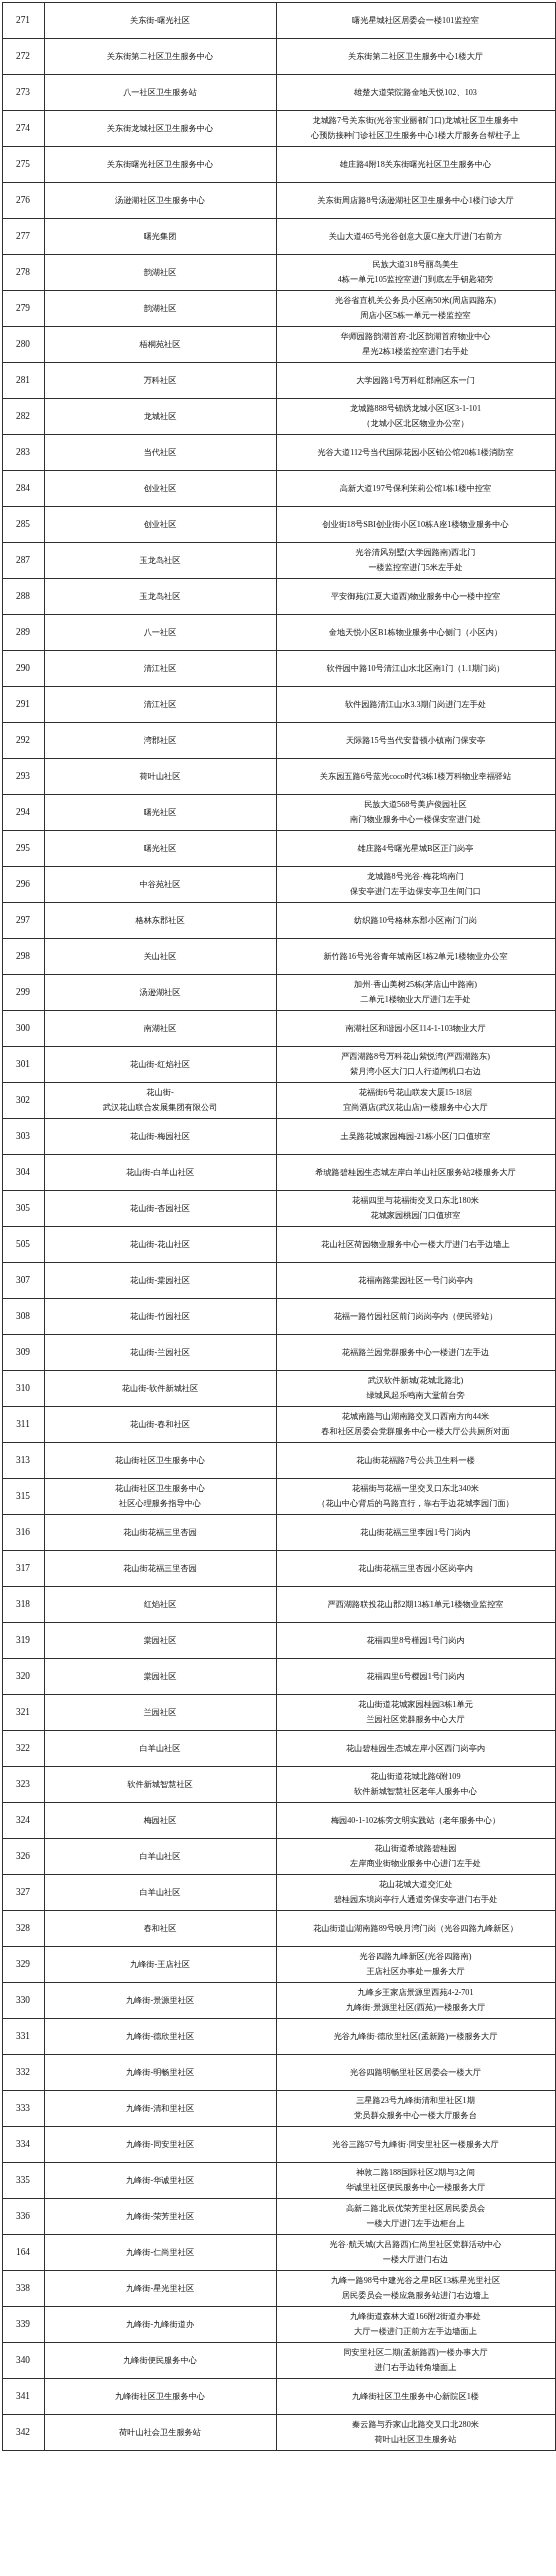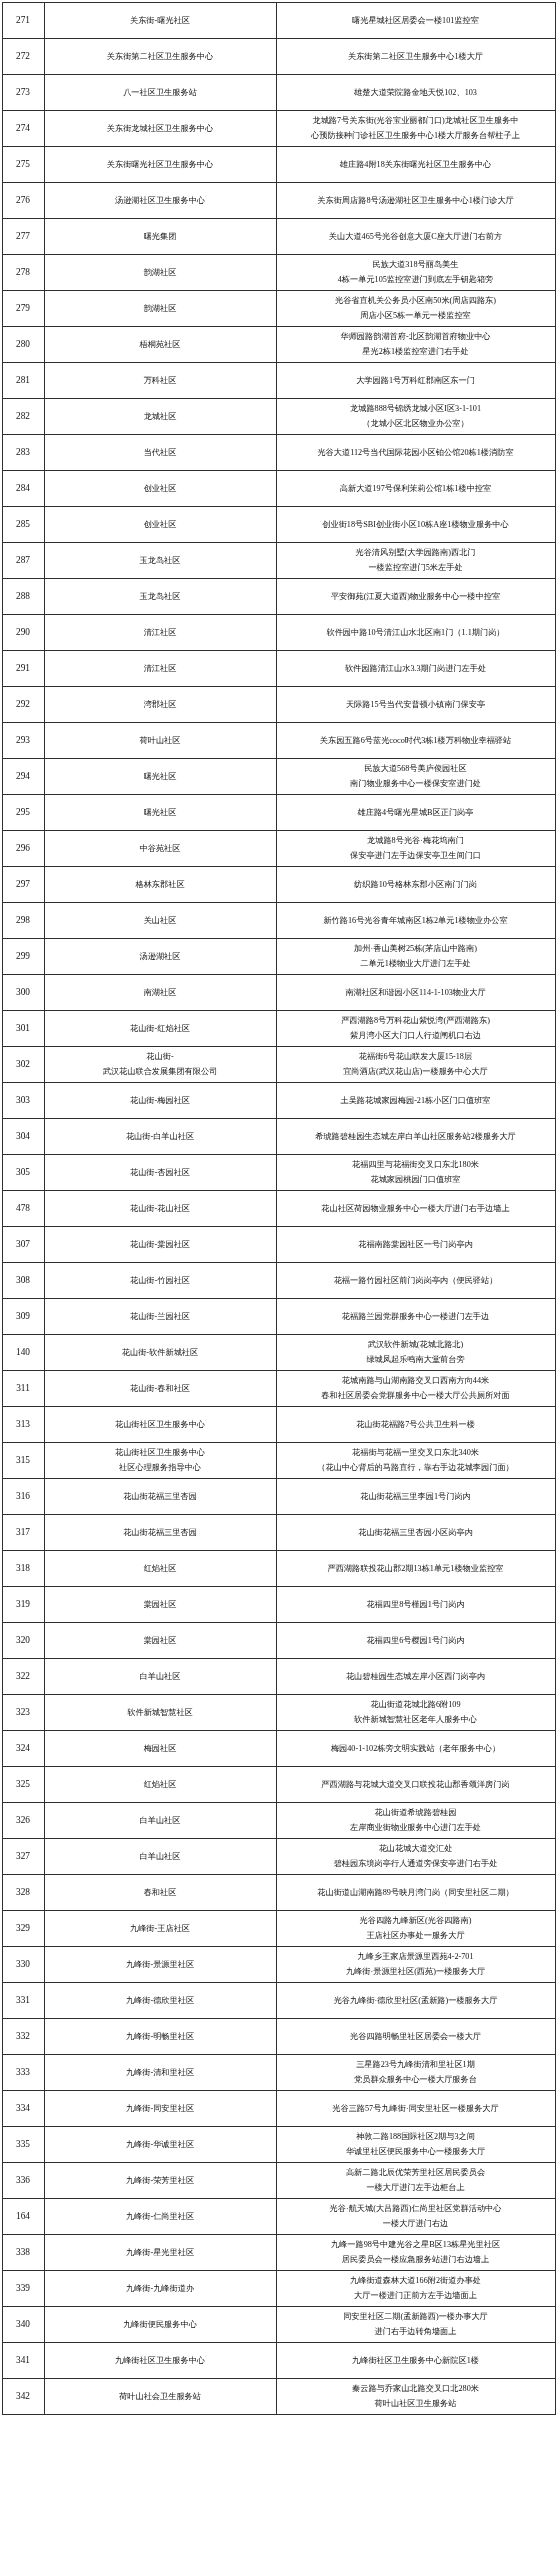--- a/index.html
+++ b/index.html
@@ -141,20 +141,25 @@
           <td class="c-name">玉龙岛社区</td>
           <td class="c-addr">光谷清风别墅(大学园路南)西北门
 一楼监控室进门5米左手处</td>
         </tr>
         <tr>
           <td class="c-no">288</td>
           <td class="c-name">玉龙岛社区</td>
           <td class="c-addr">平安御苑(江夏大道西)物业服务中心一楼中控室</td>
         </tr>
         <tr>
+          <td class="c-no">289</td>
+          <td class="c-name">八一社区</td>
+          <td class="c-addr">金地天悦小区B1栋物业服务中心侧门（小区内）</td>
+        </tr>
+        <tr>
           <td class="c-no">290</td>
           <td class="c-name">清江社区</td>
           <td class="c-addr">软件园中路10号清江山水北区南1门（1.1期门岗）</td>
         </tr>
         <tr>
           <td class="c-no">291</td>
           <td class="c-name">清江社区</td>
           <td class="c-addr">软件园路清江山水3.3期门岗进门左手处</td>
         </tr>
         <tr>
@@ -228,41 +233,41 @@
           <td class="c-name">花山街-白羊山社区</td>
           <td class="c-addr">希琥路碧桂园生态城左岸白羊山社区服务站2楼服务大厅</td>
         </tr>
         <tr>
           <td class="c-no">305</td>
           <td class="c-name">花山街-杏园社区</td>
           <td class="c-addr">花福四里与花福街交叉口东北180米
 花城家园桃园门口值班室</td>
         </tr>
         <tr>
-          <td class="c-no">478</td>
+          <td class="c-no">505</td>
           <td class="c-name">花山街-花山社区</td>
           <td class="c-addr">花山社区荷园物业服务中心一楼大厅进门右手边墙上</td>
         </tr>
         <tr>
           <td class="c-no">307</td>
           <td class="c-name">花山街-棠园社区</td>
           <td class="c-addr">花福南路棠园社区一号门岗亭内</td>
         </tr>
         <tr>
           <td class="c-no">308</td>
           <td class="c-name">花山街-竹园社区</td>
           <td class="c-addr">花福一路竹园社区前门岗岗亭内（便民驿站）</td>
         </tr>
         <tr>
           <td class="c-no">309</td>
           <td class="c-name">花山街-兰园社区</td>
           <td class="c-addr">花福路兰园党群服务中心一楼进门左手边</td>
         </tr>
         <tr>
-          <td class="c-no">140</td>
+          <td class="c-no">310</td>
           <td class="c-name">花山街-软件新城社区</td>
           <td class="c-addr">武汉软件新城(花城北路北)
 绿城凤起乐鸣南大堂前台旁</td>
         </tr>
         <tr>
           <td class="c-no">311</td>
           <td class="c-name">花山街-春和社区</td>
           <td class="c-addr">花城南路与山湖南路交叉口西南方向44米
 春和社区居委会党群服务中心一楼大厅公共厕所对面</td>
         </tr>
@@ -297,56 +302,57 @@
           <td class="c-no">319</td>
           <td class="c-name">棠园社区</td>
           <td class="c-addr">花福四里8号槿园1号门岗内</td>
         </tr>
         <tr>
           <td class="c-no">320</td>
           <td class="c-name">棠园社区</td>
           <td class="c-addr">花福四里6号樱园1号门岗内</td>
         </tr>
         <tr>
+          <td class="c-no">321</td>
+          <td class="c-name">兰园社区</td>
+          <td class="c-addr">花山街道花城家园桂园3栋1单元
+兰园社区党群服务中心大厅</td>
+        </tr>
+        <tr>
           <td class="c-no">322</td>
           <td class="c-name">白羊山社区</td>
           <td class="c-addr">花山碧桂园生态城左岸小区西门岗亭内</td>
         </tr>
         <tr>
           <td class="c-no">323</td>
           <td class="c-name">软件新城智慧社区</td>
           <td class="c-addr">花山街道花城北路6附109
 软件新城智慧社区老年人服务中心</td>
         </tr>
         <tr>
           <td class="c-no">324</td>
           <td class="c-name">梅园社区</td>
           <td class="c-addr">梅园40-1-102栋旁文明实践站（老年服务中心）</td>
         </tr>
         <tr>
-          <td class="c-no">325</td>
-          <td class="c-name">红焰社区</td>
-          <td class="c-addr">严西湖路与花城大道交叉口联投花山郡香颂洋房门岗</td>
-        </tr>
-        <tr>
           <td class="c-no">326</td>
           <td class="c-name">白羊山社区</td>
           <td class="c-addr">花山街道希琥路碧桂园
 左岸商业街物业服务中心进门左手处</td>
         </tr>
         <tr>
           <td class="c-no">327</td>
           <td class="c-name">白羊山社区</td>
           <td class="c-addr">花山花城大道交汇处
 碧桂园东境岗亭行人通道旁保安亭进门右手处</td>
         </tr>
         <tr>
           <td class="c-no">328</td>
           <td class="c-name">春和社区</td>
-          <td class="c-addr">花山街道山湖南路89号映月湾门岗（同安里社区二期）</td>
+          <td class="c-addr">花山街道山湖南路89号映月湾门岗（光谷四路九峰新区）</td>
         </tr>
         <tr>
           <td class="c-no">329</td>
           <td class="c-name">九峰街-王店社区</td>
           <td class="c-addr">光谷四路九峰新区(光谷四路南)
 王店社区办事处一服务大厅</td>
         </tr>
         <tr>
           <td class="c-no">330</td>
           <td class="c-name">九峰街-景源里社区</td>

